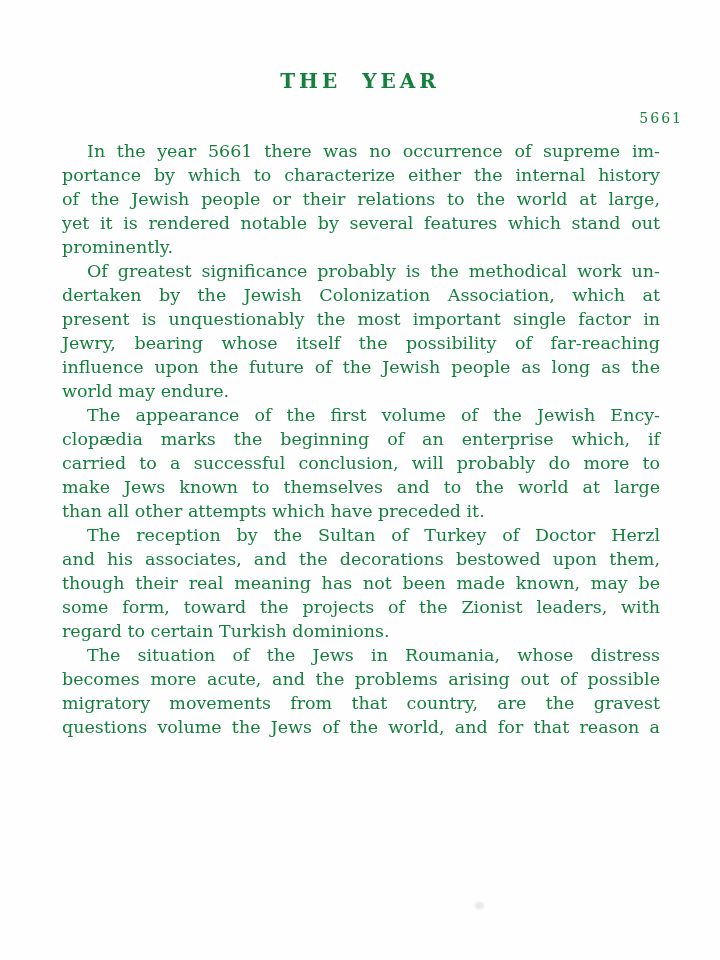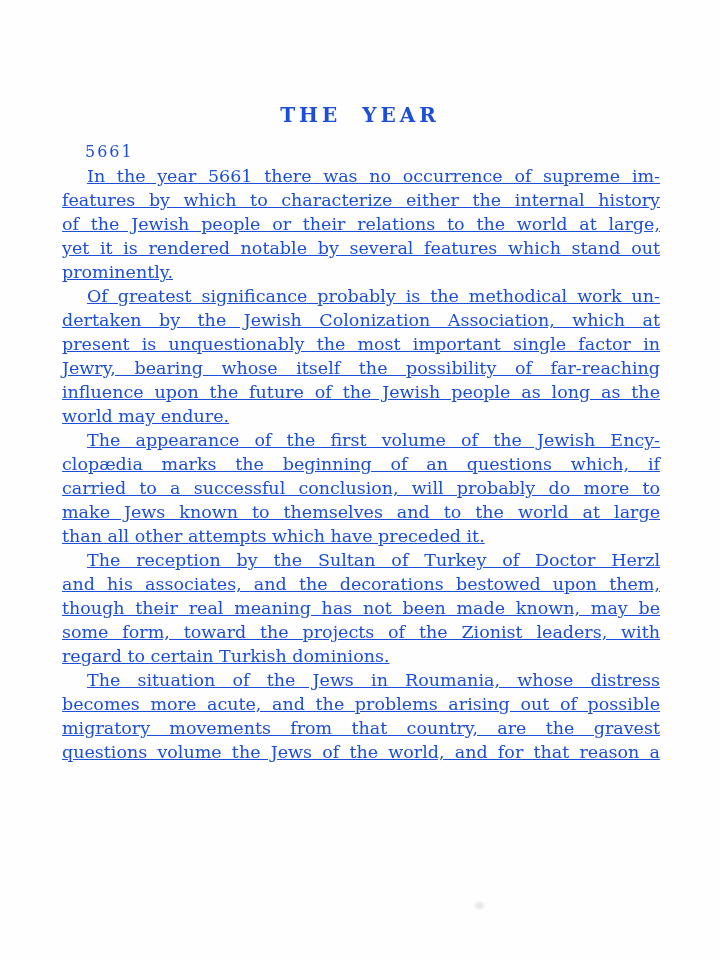--- a/index.html
+++ b/index.html
@@ -6,52 +6,52 @@
     margin: 0;
     padding: 0;
     background: #ffffff;
   }
   .page {
     position: relative;
     width: 720px;
     height: 960px;
     background: #fefefe;
     font-family: "DejaVu Serif", "Liberation Serif", serif;
-    color: #1d4ed8;
+    color: #15803d;
     overflow: hidden;
     box-sizing: border-box;
-    padding-top: 103px;
+    padding-top: 69px;
     -webkit-font-smoothing: antialiased;
   }
   .title {
     margin: 0;
     width: 598px;
     margin-left: 61px;
     font-size: 20px;
     line-height: 24px;
     font-weight: 700;
     letter-spacing: 4px;
     word-spacing: 10px;
     text-align: center;
   }
   .subtitle {
     margin: 0;
     margin-top: 13px;
     width: 598px;
     margin-left: 85px; 
-    font-size: 16px;
+    font-size: 14px;
     line-height: 24px;
     font-weight: 400;
     letter-spacing: 2px;
-    text-align: left;
+    text-align: right;
   }
   .body-text {
+    margin-top: 9px;
     margin-left: 62px;
     width: 598px;
-    text-decoration: underline;
   }
   .paragraph {
     margin: 0;
     padding: 0;
   }
   .line {
     font-size: 17.5px;
     line-height: 24px;
     text-align: justify;
     text-align-last: justify;
@@ -77,36 +77,36 @@
 </style>
 </head>
 <body>
 
 <div class="page">
   <h1 class="title">THE YEAR</h1>
   <h2 class="subtitle">5661</h2>
   <main class="body-text">
       <div class="paragraph">
         <div class="line first">In the year 5661 there was no occurrence of supreme im-</div>
-        <div class="line">features by which to characterize either the internal history</div>
+        <div class="line">portance by which to characterize either the internal history</div>
         <div class="line">of the Jewish people or their relations to the world at large,</div>
         <div class="line">yet it is rendered notable by several features which stand out</div>
         <div class="line para-end">prominently.</div>
       </div>
       <div class="paragraph">
         <div class="line first">Of greatest significance probably is the methodical work un-</div>
         <div class="line">dertaken by the Jewish Colonization Association, which at</div>
         <div class="line">present is unquestionably the most important single factor in</div>
         <div class="line">Jewry, bearing whose itself the possibility of far-reaching</div>
         <div class="line">influence upon the future of the Jewish people as long as the</div>
         <div class="line para-end">world may endure.</div>
       </div>
       <div class="paragraph">
         <div class="line first">The appearance of the first volume of the Jewish Ency-</div>
-        <div class="line">clopædia marks the beginning of an questions which, if</div>
+        <div class="line">clopædia marks the beginning of an enterprise which, if</div>
         <div class="line">carried to a successful conclusion, will probably do more to</div>
         <div class="line">make Jews known to themselves and to the world at large</div>
         <div class="line para-end">than all other attempts which have preceded it.</div>
       </div>
       <div class="paragraph">
         <div class="line first">The reception by the Sultan of Turkey of Doctor Herzl</div>
         <div class="line">and his associates, and the decorations bestowed upon them,</div>
         <div class="line">though their real meaning has not been made known, may be</div>
         <div class="line">some form, toward the projects of the Zionist leaders, with</div>
         <div class="line para-end">regard to certain Turkish dominions.</div>

